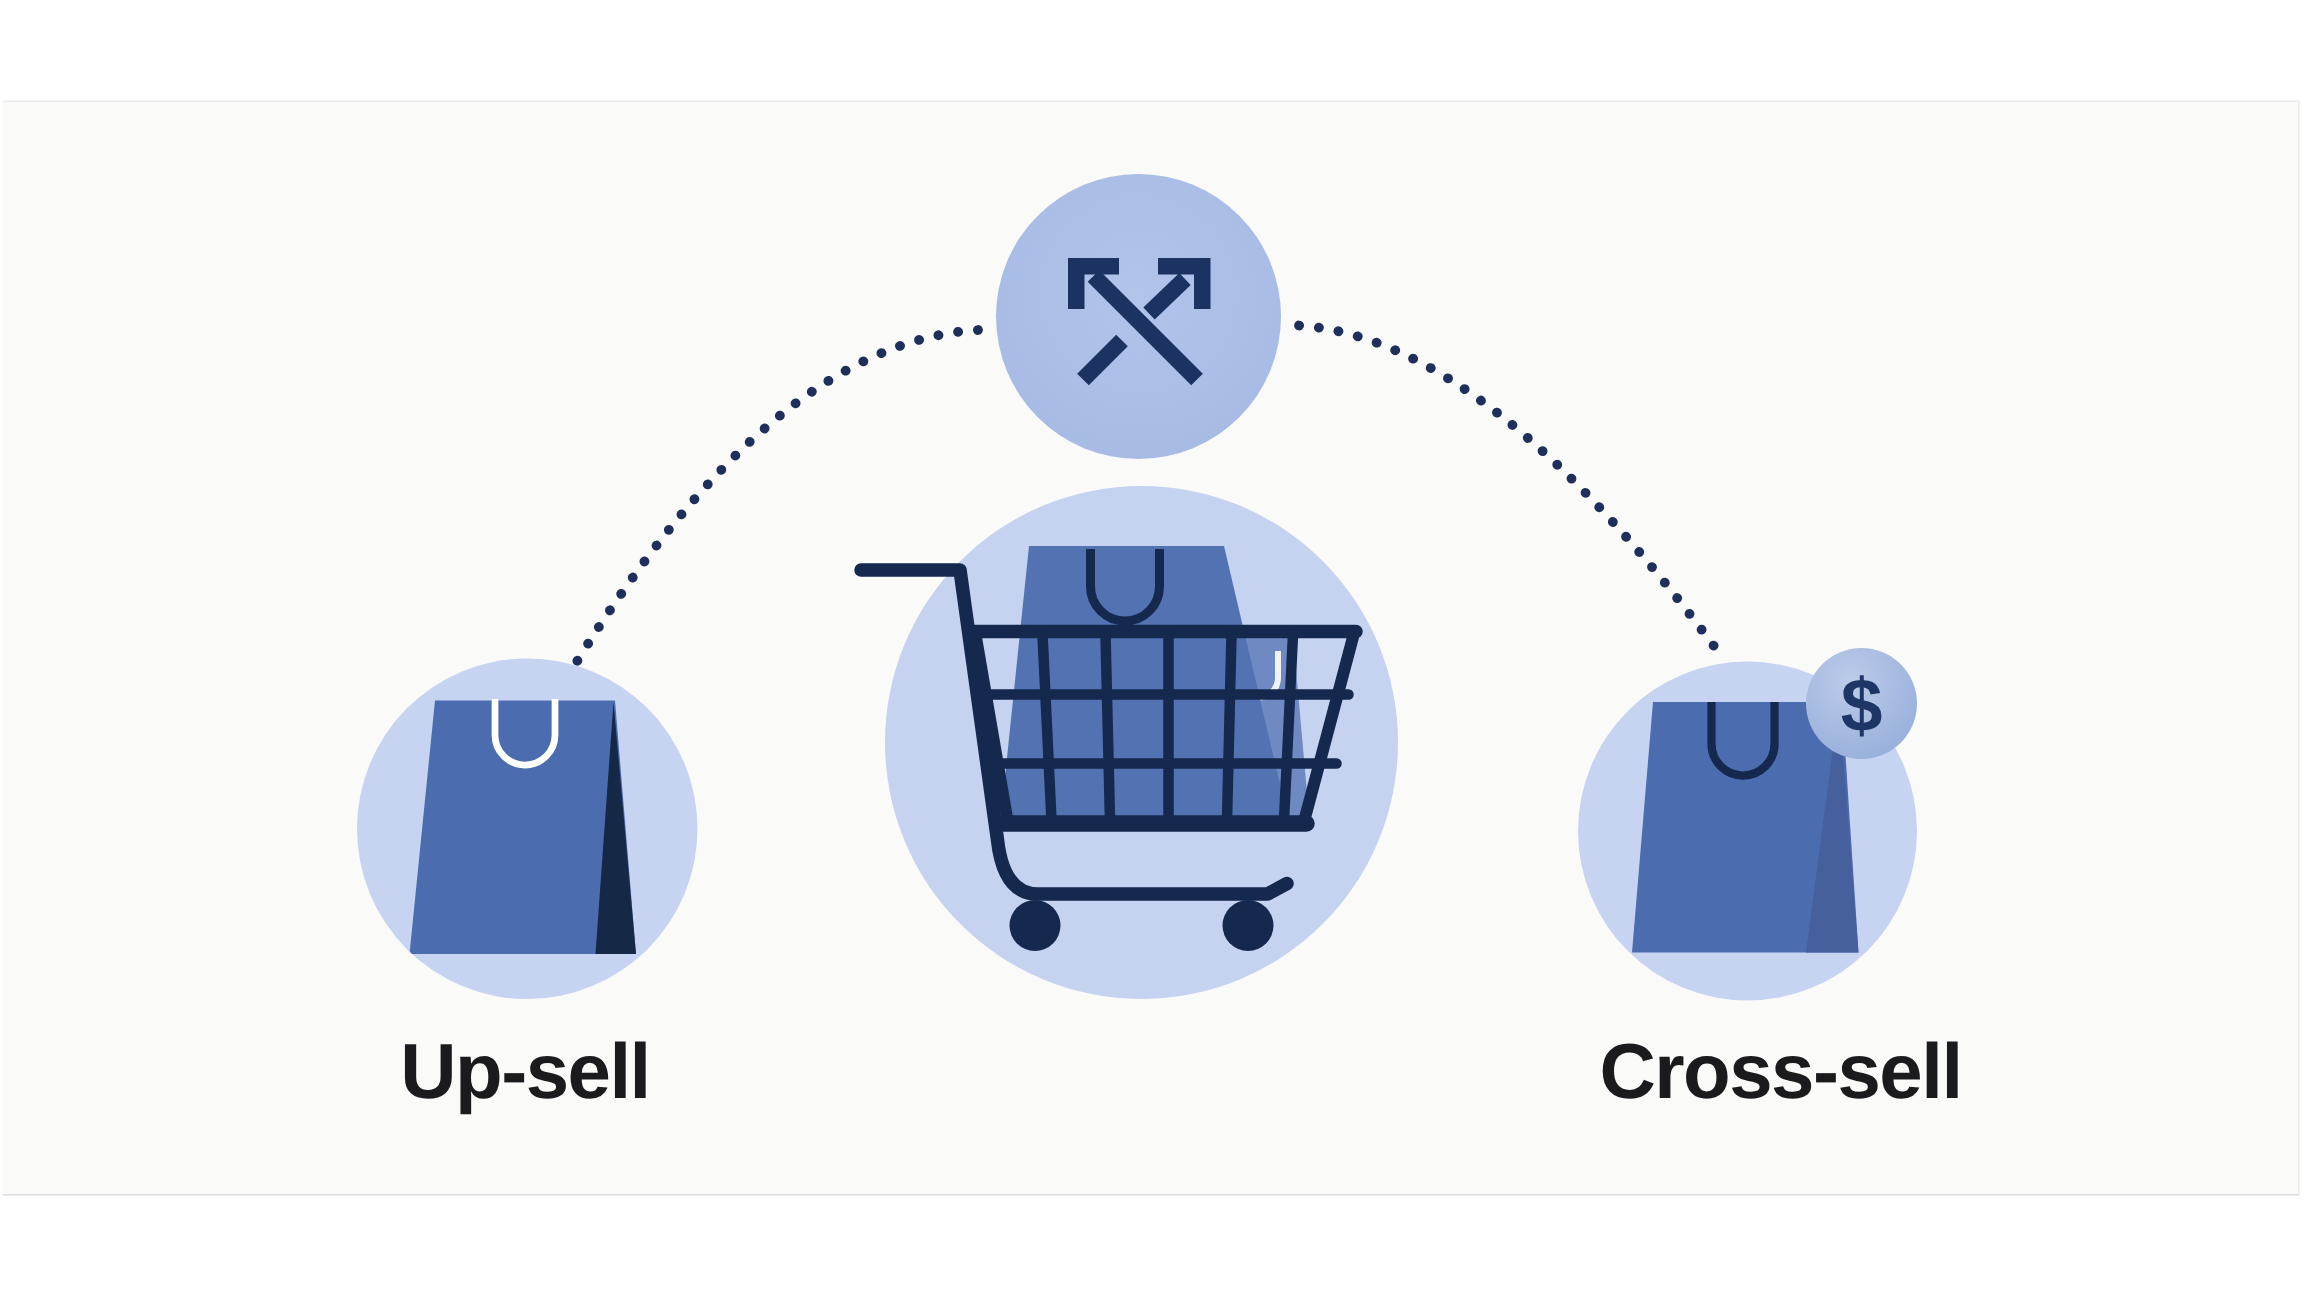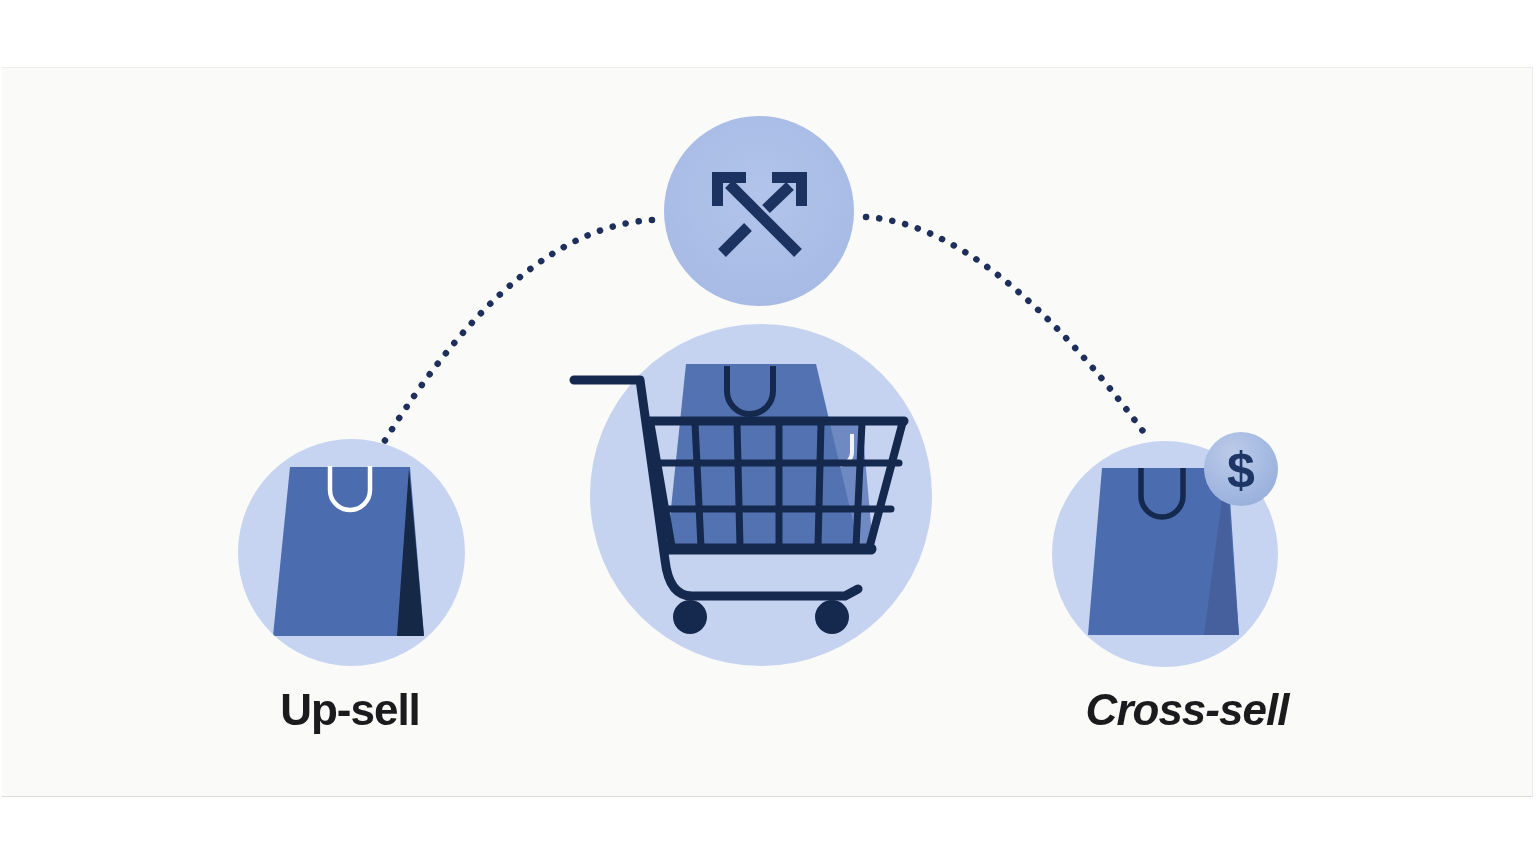--- a/index.html
+++ b/index.html
@@ -15,29 +15,29 @@
     background:var(--canvas-bg,#fafaf9);
     border-top:1px solid #ebebe9;
     border-bottom:1px solid #dcdcda;
     border-right:1px solid #ececea;
     box-sizing:border-box;
   }
   svg.diagram { position:absolute; left:0; top:0; width:1536px; height:866px; }
   .label {
     position:absolute;
     font-weight:700;
-    font-size:44px;
+    font-size:52px;
     letter-spacing:-1px;
     color:var(--text-dark,#1b1b1d);
     transform:translateX(-50%);
     white-space:nowrap;
     text-align:center;
   }
   .label-upsell   { left:350px; top:685px; }
-  .label-crosssell{ left:1187px; top:685px;font-style:italic; }
+  .label-crosssell{ left:1187px; top:685px; }
   .dollar-text {
     font-family:"Liberation Sans", sans-serif;
     font-weight:700;
     font-size:50px;
   }
 </style>
 </head>
 <body>
 
 <div class="stage">

